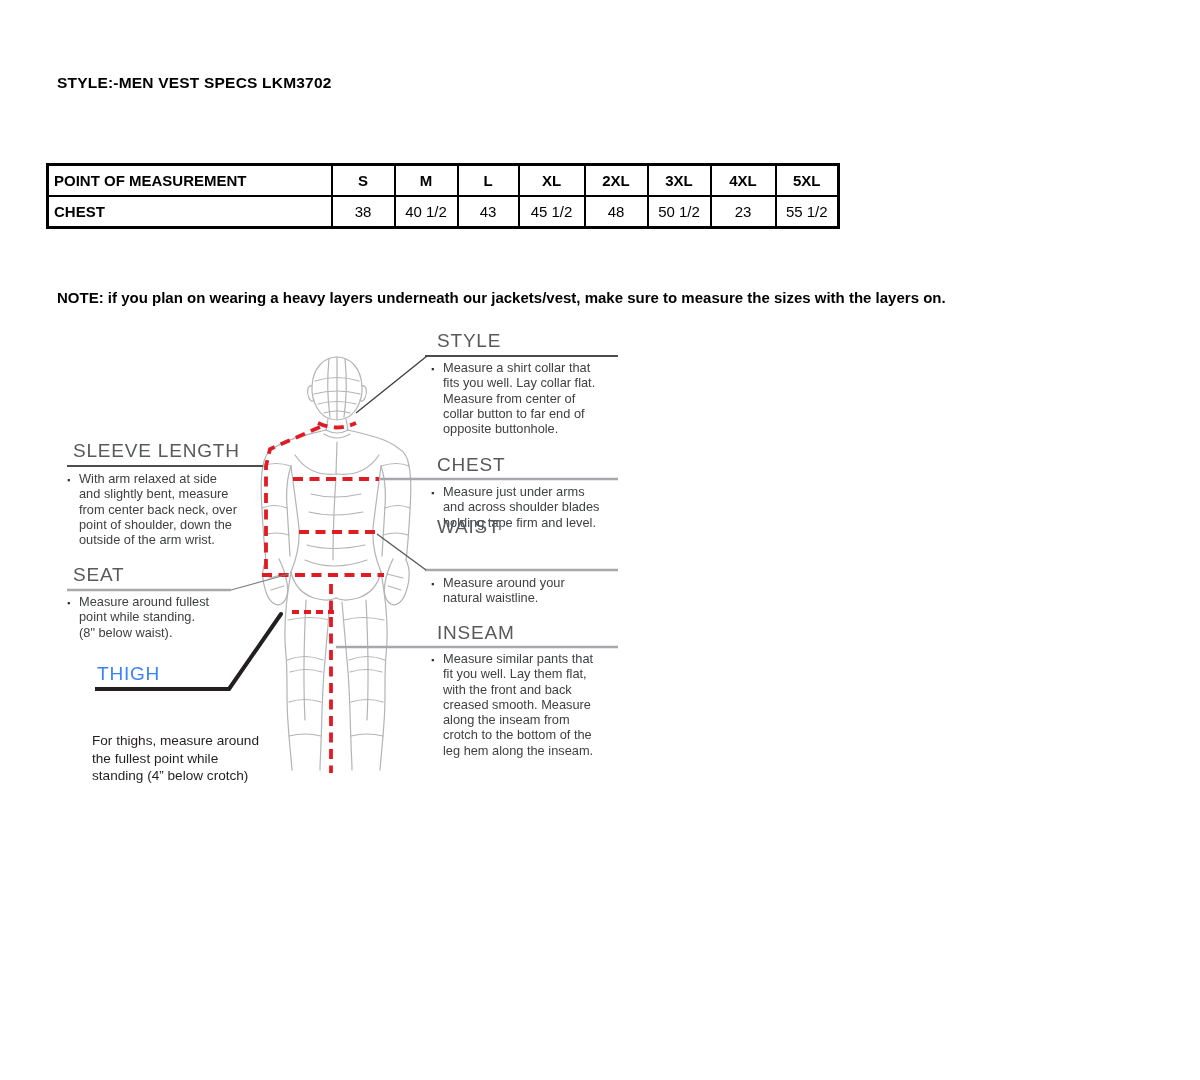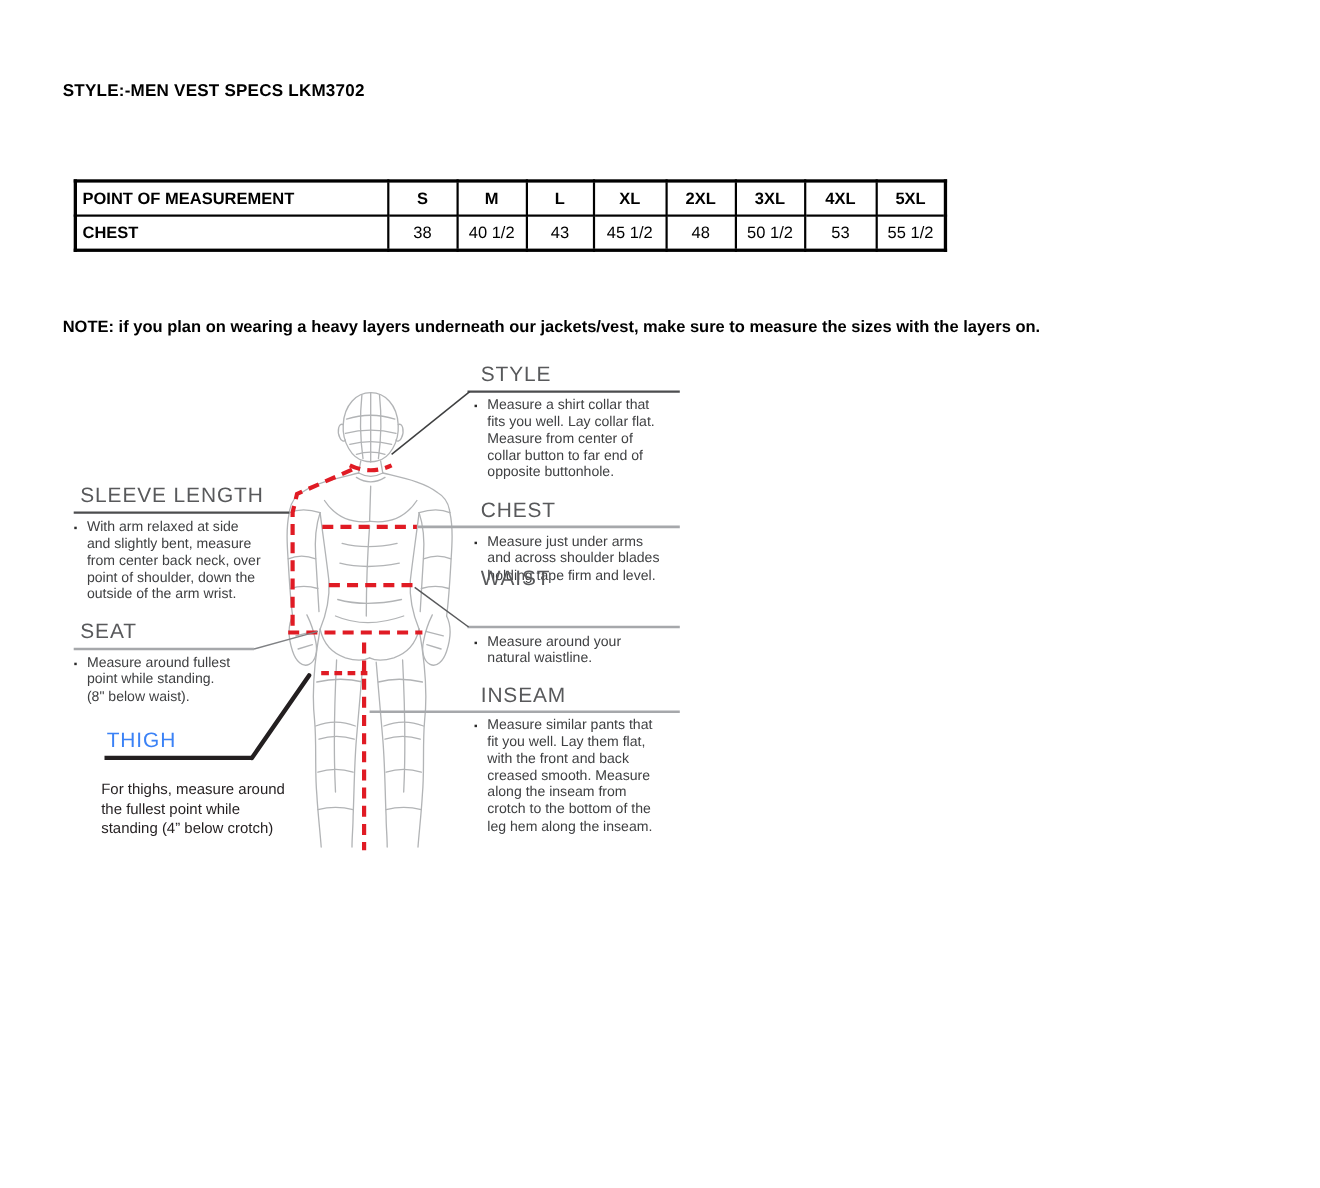--- a/index.html
+++ b/index.html
@@ -4,21 +4,21 @@
 <style>
   html,body { margin:0; padding:0; background:#ffffff; }
   body { width:1200px; height:1080px; position:relative; overflow:hidden;
          font-family:"Liberation Sans", sans-serif; color:#000; }
 
   .abs { position:absolute; }
 
   
   .doc-title { left:57px; top:74px; font-size:15.5px; font-weight:bold; letter-spacing:0.2px; }
 
-  .size-table-wrap { left:67px; top:163px;border-radius:22px; }
+  .size-table-wrap { left:46px; top:163px;border-radius:22px; }
   table.size-table { border-collapse:collapse; table-layout:fixed; width:792px;
                      border:3px solid #000; }
   table.size-table th, table.size-table td {
       border:2px solid #000; height:29px; font-size:15px; text-align:center;
       padding:0; overflow:hidden; white-space:nowrap; }
   table.size-table th { font-weight:bold; }
   table.size-table .rowlabel { text-align:left; padding-left:5px; font-weight:bold; }
 
   .note-line { left:57px; top:289px; font-size:15px; font-weight:bold; width:1100px; }
 
@@ -63,21 +63,21 @@
       <th>5XL</th>
     </tr>
     <tr>
       <td class="rowlabel">CHEST</td>
       <td>38</td>
       <td>40 1/2</td>
       <td>43</td>
       <td>45 1/2</td>
       <td>48</td>
       <td>50 1/2</td>
-      <td>53</td>
+      <td>23</td>
       <td>55 1/2</td>
     </tr>
   </tbody>
     </table>
 </div>
 
 <div class="abs note-line">NOTE: if you plan on wearing a heavy layers underneath our jackets/vest, make sure to measure the sizes with the layers on.</div>
 
 <svg width="1200" height="1080" viewBox="0 0 1200 1080">
 
@@ -226,17 +226,17 @@
   <div>Measure similar pants that</div>
   <div>fit you well. Lay them flat,</div>
   <div>with the front and back</div>
   <div>creased smooth. Measure</div>
   <div>along the inseam from</div>
   <div>crotch to the bottom of the</div>
   <div>leg hem along the inseam.</div>
 </div>
 
 <div class="abs dg-head" style="left:97px; top:663px; color:#3b82f6;">THIGH</div>
-<div class="thigh-desc" style="left:92px; top:709px;">
+<div class="thigh-desc" style="left:92px; top:732px;">
   <div>For thighs, measure around</div>
   <div>the fullest point while</div>
   <div>standing (4” below crotch)</div>
 </div>
 
 </body></html>

